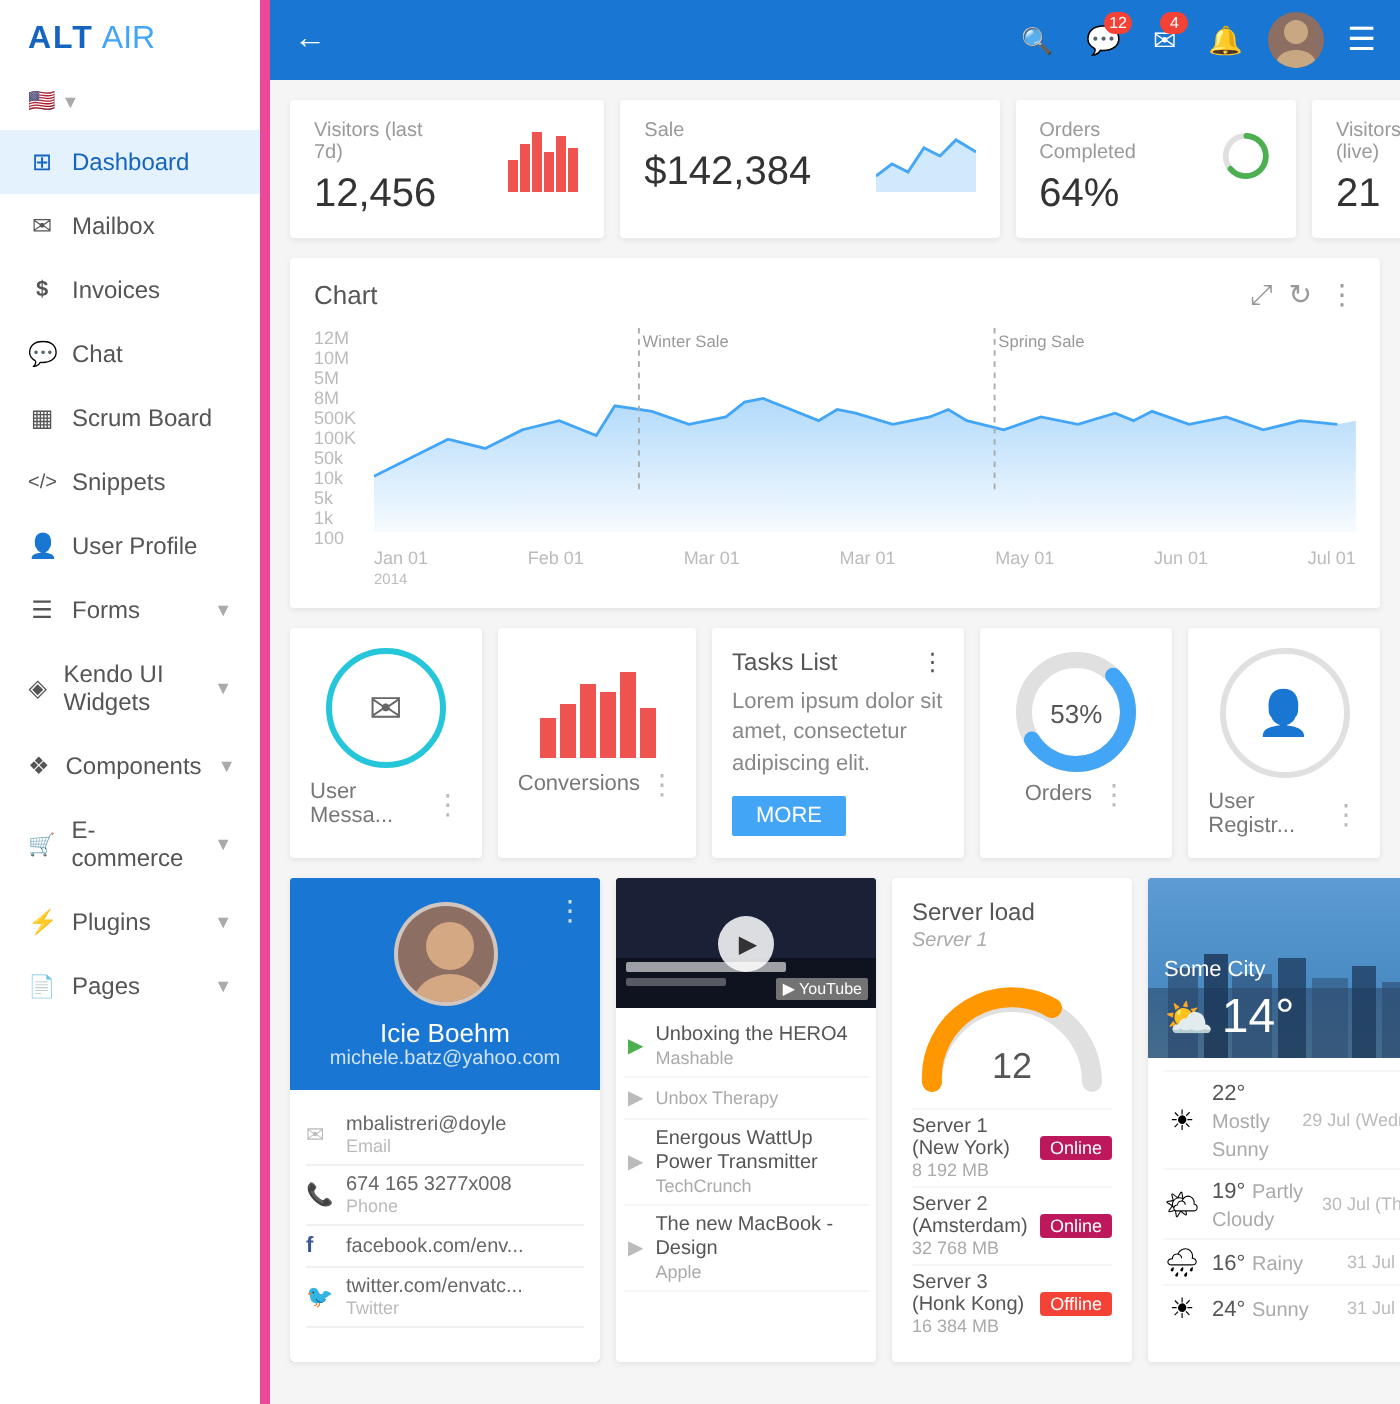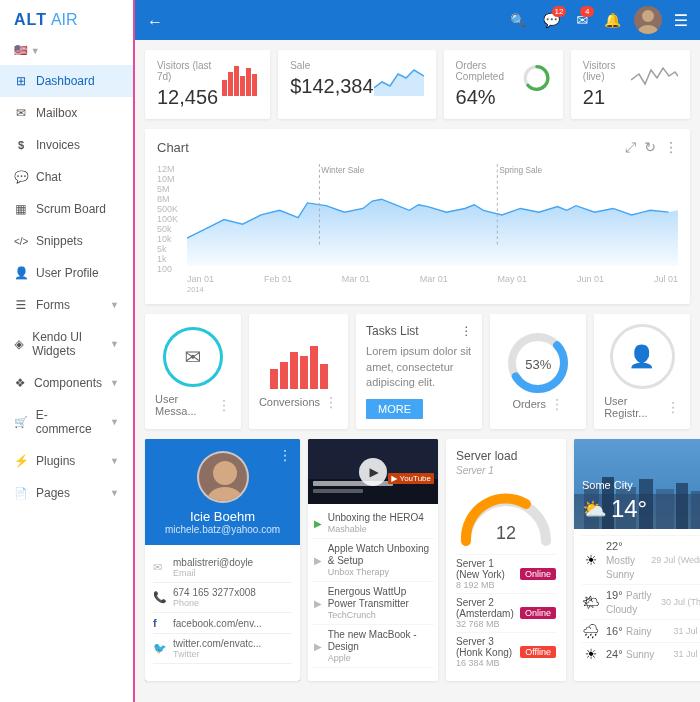--- a/index.html
+++ b/index.html
@@ -1,19 +1,19 @@
 <!DOCTYPE html>
 <html><head>
   <meta charset="utf-8">
   <style>
     * { box-sizing: border-box; margin: 0; padding: 0; }
     body { font-family: 'Segoe UI', Arial, sans-serif; font-size: 12px; background: #f5f5f5; display: flex; width: 700px; height: 702px; overflow: hidden; }
 
     
-    .sidebar { width: 135px; min-width: 135px; background: #fff; border-right: 2px solid #ec4899; display: flex; flex-direction: column; height: 702px; overflow: hidden; }
+    .sidebar { width: 135px; min-width: 135px; background: #fff; border-right: 5px solid #ec4899; display: flex; flex-direction: column; height: 702px; overflow: hidden; }
     .logo { padding: 10px 14px; display: flex; align-items: center; gap: 4px; height: 40px; }
     .logo-alt { color: #1565c0; font-weight: 700; font-size: 16px; letter-spacing: 1px; }
     .logo-air { color: #42a5f5; font-weight: 300; font-size: 16px; }
     .flag-selector { padding: 4px 14px 8px; display: flex; align-items: center; gap: 3px; font-size: 11px; color: #666; cursor: pointer; }
     .nav-item { display: flex; align-items: center; gap: 8px; padding: 9px 14px; cursor: pointer; color: #555; font-size: 12px; font-weight: 400; position: relative; }
     .nav-item.active { background: #e3f2fd; color: #1565c0; }
     .nav-item .nav-icon { width: 14px; text-align: center; font-size: 12px; }
     .nav-item .arrow { margin-left: auto; font-size: 9px; color: #aaa; }
     .nav-item.active .nav-icon { color: #1565c0; }
 
@@ -27,38 +27,38 @@
     .topbar-icon { color: #fff; font-size: 14px; cursor: pointer; position: relative; margin: 0 4px; }
     .topbar-badge { position: absolute; top: -6px; right: -6px; background: #f44336; color: #fff; font-size: 8px; border-radius: 8px; padding: 1px 3px; min-width: 14px; text-align: center; }
     .topbar-avatar { width: 28px; height: 28px; border-radius: 50%; background: #8d6e63; overflow: hidden; display: flex; align-items: center; justify-content: center; cursor: pointer; }
     .topbar-menu { color: #fff; font-size: 16px; cursor: pointer; margin-left: 4px; }
 
     
     .content { flex: 1; overflow-y: auto; padding: 10px; background: #f5f5f5; }
 
     
     .stat-cards { display: flex; gap: 8px; margin-bottom: 10px; }
-    .stat-card { background: #fff; border-radius: 2px; padding: 10px 12px; flex: 1; display: flex; align-items: flex-start; justify-content: flex-start; box-shadow: 0 1px 3px rgba(0,0,0,0.08); }
+    .stat-card { background: #fff; border-radius: 2px; padding: 10px 12px; flex: 1; display: flex; align-items: flex-start; justify-content: flex-start; box-shadow: 0 1px 3px rgba(0,0,0,0.08); gap: 32px; }
     .stat-info { display: flex; flex-direction: column; }
     .stat-label { font-size: 10px; color: #999; margin-bottom: 4px; }
     .stat-value { font-size: 20px; font-weight: 300; color: #333; }
 
     
     .chart-card { background: #fff; border-radius: 2px; padding: 10px 12px; margin-bottom: 10px; box-shadow: 0 1px 3px rgba(0,0,0,0.08); }
     .chart-header { display: flex; align-items: center; justify-content: space-between; margin-bottom: 8px; }
     .chart-title { font-size: 13px; color: #555; font-weight: 500; }
     .chart-actions { display: flex; gap: 8px; color: #999; font-size: 14px; }
     .chart-area { height: 130px; position: relative; overflow: hidden; }
     .chart-y-axis { position: absolute; left: 0; top: 0; bottom: 20px; display: flex; flex-direction: column; justify-content: space-between; font-size: 9px; color: #bbb; width: 30px; }
     .chart-x-axis { position: absolute; bottom: 0; left: 30px; right: 0; display: flex; justify-content: space-between; font-size: 9px; color: #bbb; }
     .chart-svg { position: absolute; left: 30px; right: 0; top: 0; bottom: 20px; }
 
     
     .widget-row { display: flex; gap: 8px; margin-bottom: 10px; }
-    .widget-card { background: #fff; border-radius: 2px; padding: 10px; box-shadow: 0 1px 3px rgba(0,0,0,0.08); display: flex; flex-direction: column; align-items: center; justify-content: center; }
+    .widget-card { background: #fff; border-radius: 2px; padding: 10px; box-shadow: 0 1px 3px rgba(0,0,0,0.08); display: flex; flex-direction: column; align-items: center; }
     .widget-card.msg { flex: 1; }
     .widget-card.conv { flex: 1; }
     .widget-card.task { flex: 1.4; align-items: flex-start; }
     .widget-card.orders { flex: 1; }
     .widget-card.reg { flex: 1; }
     .widget-icon-circle { width: 60px; height: 60px; border-radius: 50%; border: 3px solid #26c6da; display: flex; align-items: center; justify-content: center; margin-bottom: 6px; }
     .widget-label { font-size: 11px; color: #777; display: flex; align-items: center; gap: 4px; }
     .widget-label .dots { color: #bbb; font-size: 14px; cursor: pointer; }
 
     
@@ -78,21 +78,21 @@
     .contact-item { display: flex; align-items: center; gap: 6px; padding: 4px 0; border-bottom: 1px solid #f0f0f0; }
     .contact-icon { color: #bbb; font-size: 11px; width: 14px; }
     .contact-text { font-size: 10px; color: #666; overflow: hidden; white-space: nowrap; text-overflow: ellipsis; flex: 1; }
     .contact-type { font-size: 9px; color: #bbb; }
 
     
     .video-card { width: 130px; min-width: 130px; background: #fff; border-radius: 2px; box-shadow: 0 1px 3px rgba(0,0,0,0.08); overflow: hidden; }
     .video-thumb { background: #1a1a2e; height: 65px; display: flex; align-items: center; justify-content: center; position: relative; cursor: pointer; }
     .video-play { width: 28px; height: 28px; border-radius: 50%; background: rgba(255,255,255,0.85); display: flex; align-items: center; justify-content: center; }
     .video-play-icon { color: #333; font-size: 12px; margin-left: 2px; }
-    .video-logo { position: absolute; bottom: 20px; right: 4px; font-size: 8px; color: #fff; background: #c2410c; padding: 1px 3px; border-radius: 1px; }
+    .video-logo { position: absolute; bottom: 4px; right: 4px; font-size: 8px; color: #fff; background: #737373; padding: 1px 3px; border-radius: 1px; }
     .video-list { padding: 4px; }
     .video-item { display: flex; align-items: center; gap: 6px; padding: 4px 2px; border-bottom: 1px solid #f5f5f5; }
     .video-item-icon { color: #4caf50; font-size: 10px; }
     .video-item-info { flex: 1; }
     .video-item-title { font-size: 10px; color: #555; font-weight: 500; line-height: 1.2; }
     .video-item-source { font-size: 9px; color: #aaa; }
 
     
     .server-card { flex: 1; background: #fff; border-radius: 2px; box-shadow: 0 1px 3px rgba(0,0,0,0.08); padding: 10px; }
     .server-title { font-size: 12px; font-weight: 500; color: #555; margin-bottom: 2px; }
@@ -444,21 +444,20 @@
           <div class="video-item">
             <span class="video-item-icon">▶</span>
             <div class="video-item-info">
               <div class="video-item-title">Unboxing the HERO4</div>
               <div class="video-item-source">Mashable</div>
             </div>
           </div>
           <div class="video-item">
             <span class="video-item-icon" style="color:#bbb;">▶</span>
             <div class="video-item-info">
-              <div class="video-item-title">Apple Watch Unboxing &amp; Setup</div>
               <div class="video-item-source">Unbox Therapy</div>
             </div>
           </div>
           <div class="video-item">
             <span class="video-item-icon" style="color:#bbb;">▶</span>
             <div class="video-item-info">
               <div class="video-item-title">Energous WattUp Power Transmitter</div>
               <div class="video-item-source">TechCrunch</div>
             </div>
           </div>

